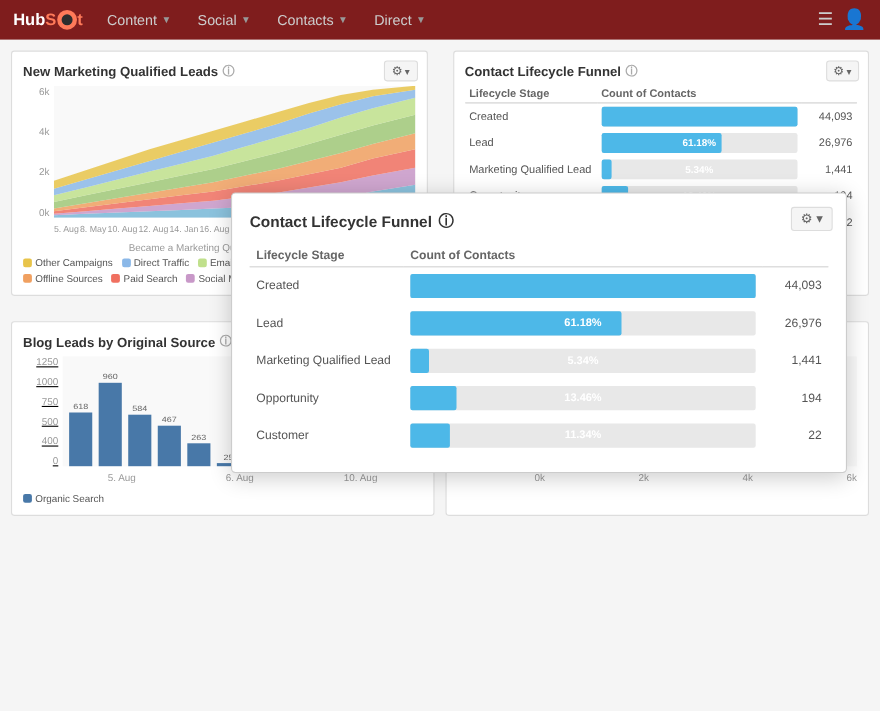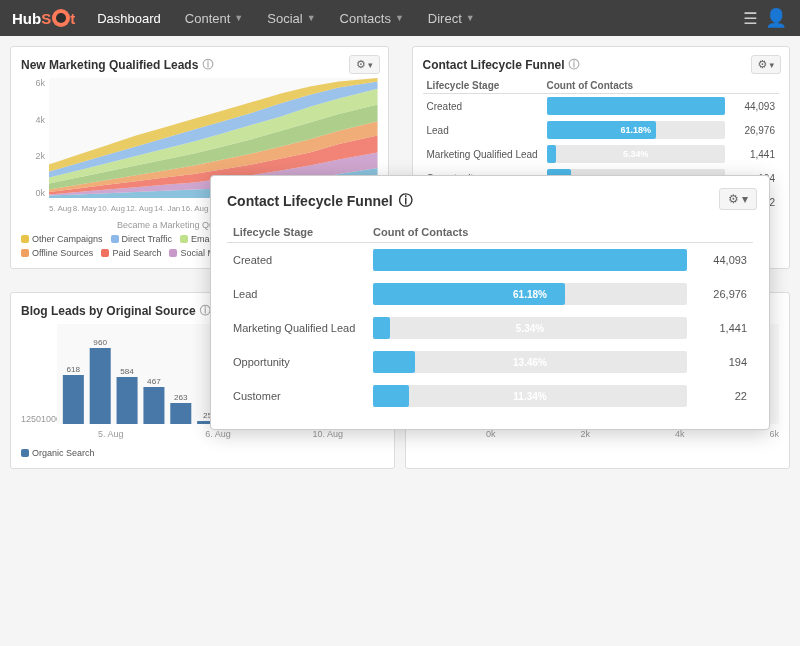--- a/index.html
+++ b/index.html
@@ -1,20 +1,20 @@
 <!DOCTYPE html>
 <html><head>
   <meta charset="utf-8">
   <style>
     * { box-sizing: border-box; margin: 0; padding: 0; }
     body { font-family: Arial, sans-serif; background: #f5f5f5; width: 800px; height: 646px; overflow: hidden; }
 
     
     .navbar {
-      background: #404040;
+      background: #7f1d1d;
       height: 36px;
       display: flex;
       align-items: center;
       padding: 16px 12px;
       gap: 4px;
     }
     .nav-item {
       color: #ccc;
       font-size: 13px;
       padding: 0 10px;
@@ -155,22 +155,22 @@
       font-size: 9px;
       color: #fff;
       font-weight: bold;
       white-space: nowrap;
     }
 
     
     .chart3-area { height: 120px; position: relative; }
     .chart3-yaxis {
       position: absolute; left: 0; top: 0; bottom: 20px; width: 36px;
-      display: flex; flex-direction: row; justify-content: space-between;
-      align-items: flex-end; padding-right: 4px;
+      display: flex; flex-direction: column; justify-content: space-between;
+      align-items: flex-end; padding-right: 4px; text-decoration: underline;
     }
     .chart3-yaxis span { font-size: 9px; color: #999; }
     .chart3-plot { position: absolute; left: 36px; right: 0; top: 0; bottom: 20px; background: #f9f9f9; }
     .chart3-xaxis {
       position: absolute; left: 36px; right: 0; bottom: 0; height: 20px;
       display: flex; justify-content: space-around; align-items: center;
     }
     .chart3-xaxis span { font-size: 9px; color: #999; }
     .chart3-legend { display: flex; gap: 8px; margin-top: 4px; }
 
@@ -279,23 +279,20 @@
 
 <nav class="navbar">
   <div class="hs-logo">
     <span class="hs-logo-hub">Hub</span>
     <span class="hs-logo-spot">S</span>
     <div class="hs-logo-circle">
         <div class="hs-logo-circle-inner"></div>
       </div>
     <span class="hs-logo-spot" style="margin-left:0">t</span>
   </div>
-  <div class="nav-item active">
-      <span>Dashboard</span>
-    </div>
   <div class="nav-item">
       <span>Content</span>
       <span class="caret">▼</span>
     </div>
   <div class="nav-item">
       <span>Social</span>
       <span class="caret">▼</span>
     </div>
   <div class="nav-item">
       <span>Contacts</span>

